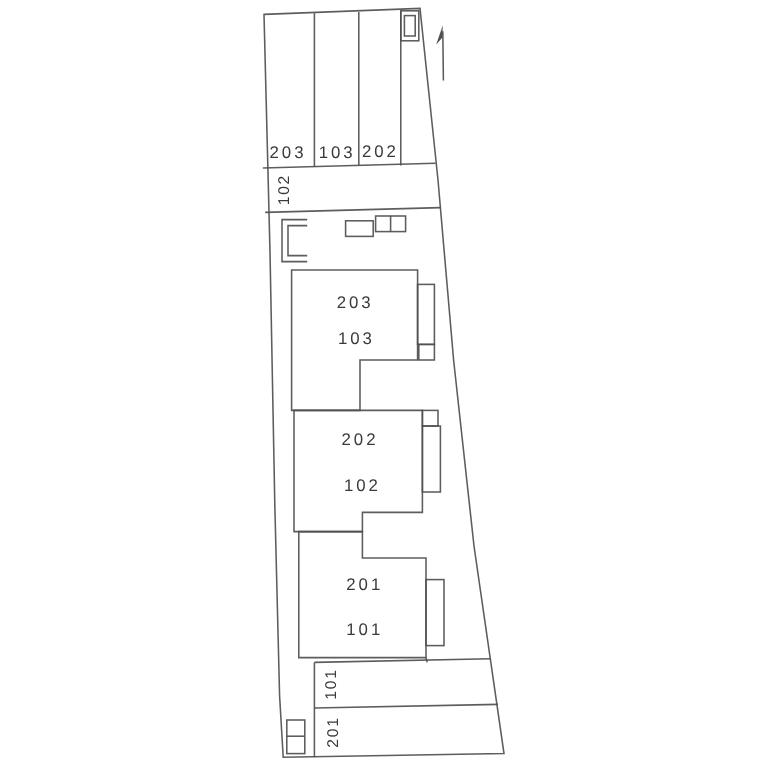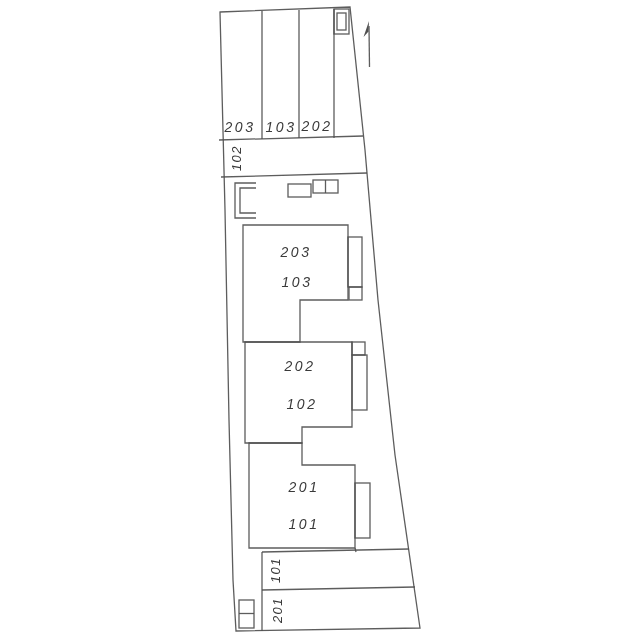--- a/index.html
+++ b/index.html
@@ -9,21 +9,20 @@
     height:640px;
     background:#ffffff;
     font-family:"Liberation Sans",sans-serif;
     overflow:hidden;
   }
   #plan-wrap{
     position:relative;
     width:572px;
     height:640px;
     background:#ffffff;
-    font-style:italic;
   }
   svg{display:block}
   text{
     font-family:"Liberation Sans",sans-serif;
     fill:#3a3a3a;
   }
   .lbl{font-size:14px;letter-spacing:2.5px}
   .lbl-rot{font-size:13px;letter-spacing:1.5px}
 </style>
 </head>

